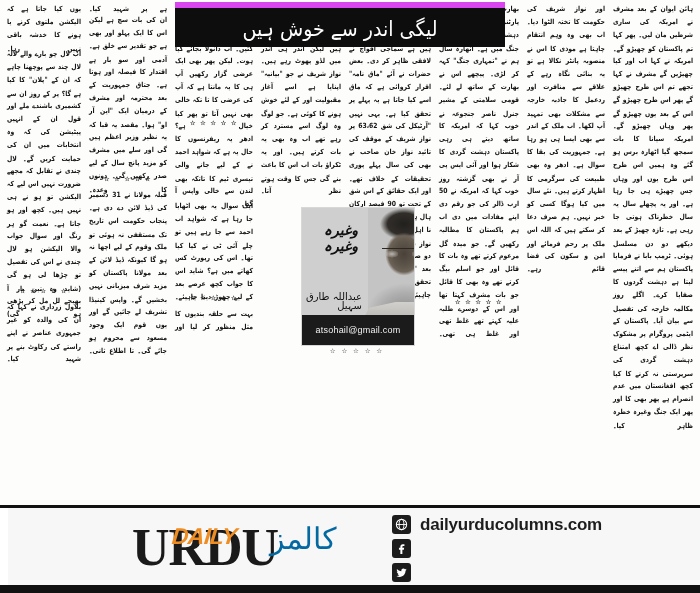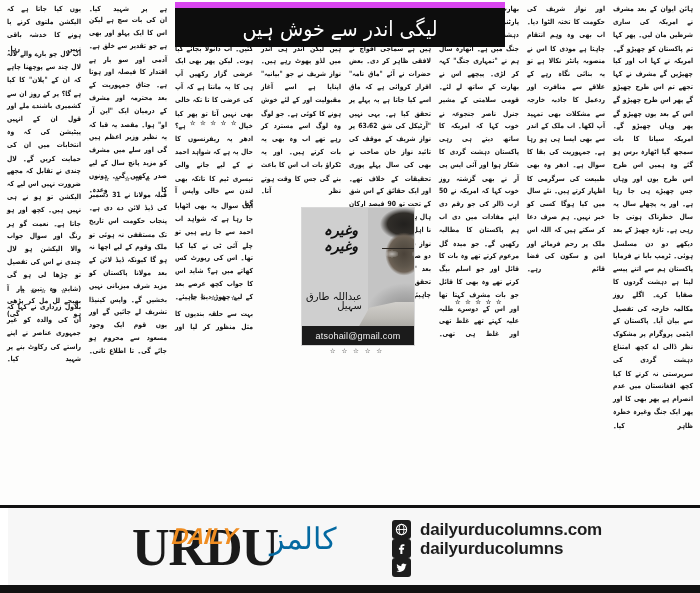--- a/index.html
+++ b/index.html
@@ -194,21 +194,21 @@
     font-size: 10px;
     line-height: 9px;
     color: #0f0f0f;
     z-index: 2;
   }
   #byline-email-bar {
     position: absolute;
     left: 0;
     bottom: 0;
     width: 112px;
-    height: 19px;
+    height: 30px;
     background: #1b1b1b;
     display: flex;
     align-items: center;
     justify-content: center;
   }
   #byline-email {
     color: #f2f2f2;
     font-family: "Liberation Sans", sans-serif;
     font-size: 9px;
     letter-spacing: 0.2px;
@@ -295,20 +295,21 @@
     line-height: 34px;
     color: #0369a1;
     direction: rtl;
     font-weight: 400;
   }
 
   
   #footer-links {
     display: flex;
     flex-direction: column;
+    gap: 5px;
   }
   .footer-link-row {
     display: flex;
     align-items: center;
     gap: 9px;
   }
   .social-icon {
     width: 19px;
     height: 19px;
     border-radius: 3px;
@@ -449,21 +450,20 @@
       </span>
       <span class="footer-link-text">dailyurducolumns.com</span>
     </div>
 
     <div class="footer-link-row">
       <span class="social-icon">
         <svg width="13" height="13" viewBox="0 0 24 24" aria-hidden="true">
           <path d="M14.8 7.6h2.6V4.2h-3.1c-2.7 0-4.4 1.7-4.4 4.4v2.1H7.3v3.4h2.6V22h3.7v-7.9h2.8l.5-3.4h-3.3V9.1c0-1 .4-1.5 1.2-1.5z" fill="#ffffff"></path>
         </svg>
       </span>
-      <span class="footer-link-text">dailyurducolumns</span>
     </div>
 
     <div class="footer-link-row">
       <span class="social-icon">
         <svg width="13" height="13" viewBox="0 0 24 24" aria-hidden="true">
           <path d="M21.3 6.6c-.7.3-1.4.5-2.2.6.8-.5 1.4-1.2 1.7-2.1-.7.4-1.6.8-2.4.9-.7-.8-1.7-1.2-2.8-1.2-2.1 0-3.9 1.7-3.9 3.9 0 .3 0 .6.1.9-3.2-.2-6.1-1.7-8-4.1-.3.6-.5 1.2-.5 2 0 1.3.7 2.5 1.7 3.2-.6 0-1.2-.2-1.7-.5v.1c0 1.9 1.3 3.4 3.1 3.8-.3.1-.7.1-1 .1-.2 0-.5 0-.7-.1.5 1.5 1.9 2.7 3.6 2.7-1.3 1-3 1.6-4.8 1.6h-.9c1.7 1.1 3.7 1.7 5.9 1.7 7 0 10.9-5.8 10.9-10.9v-.5c.8-.5 1.4-1.2 1.9-2z" fill="#ffffff"></path>
         </svg>
       </span>
     </div>
 

